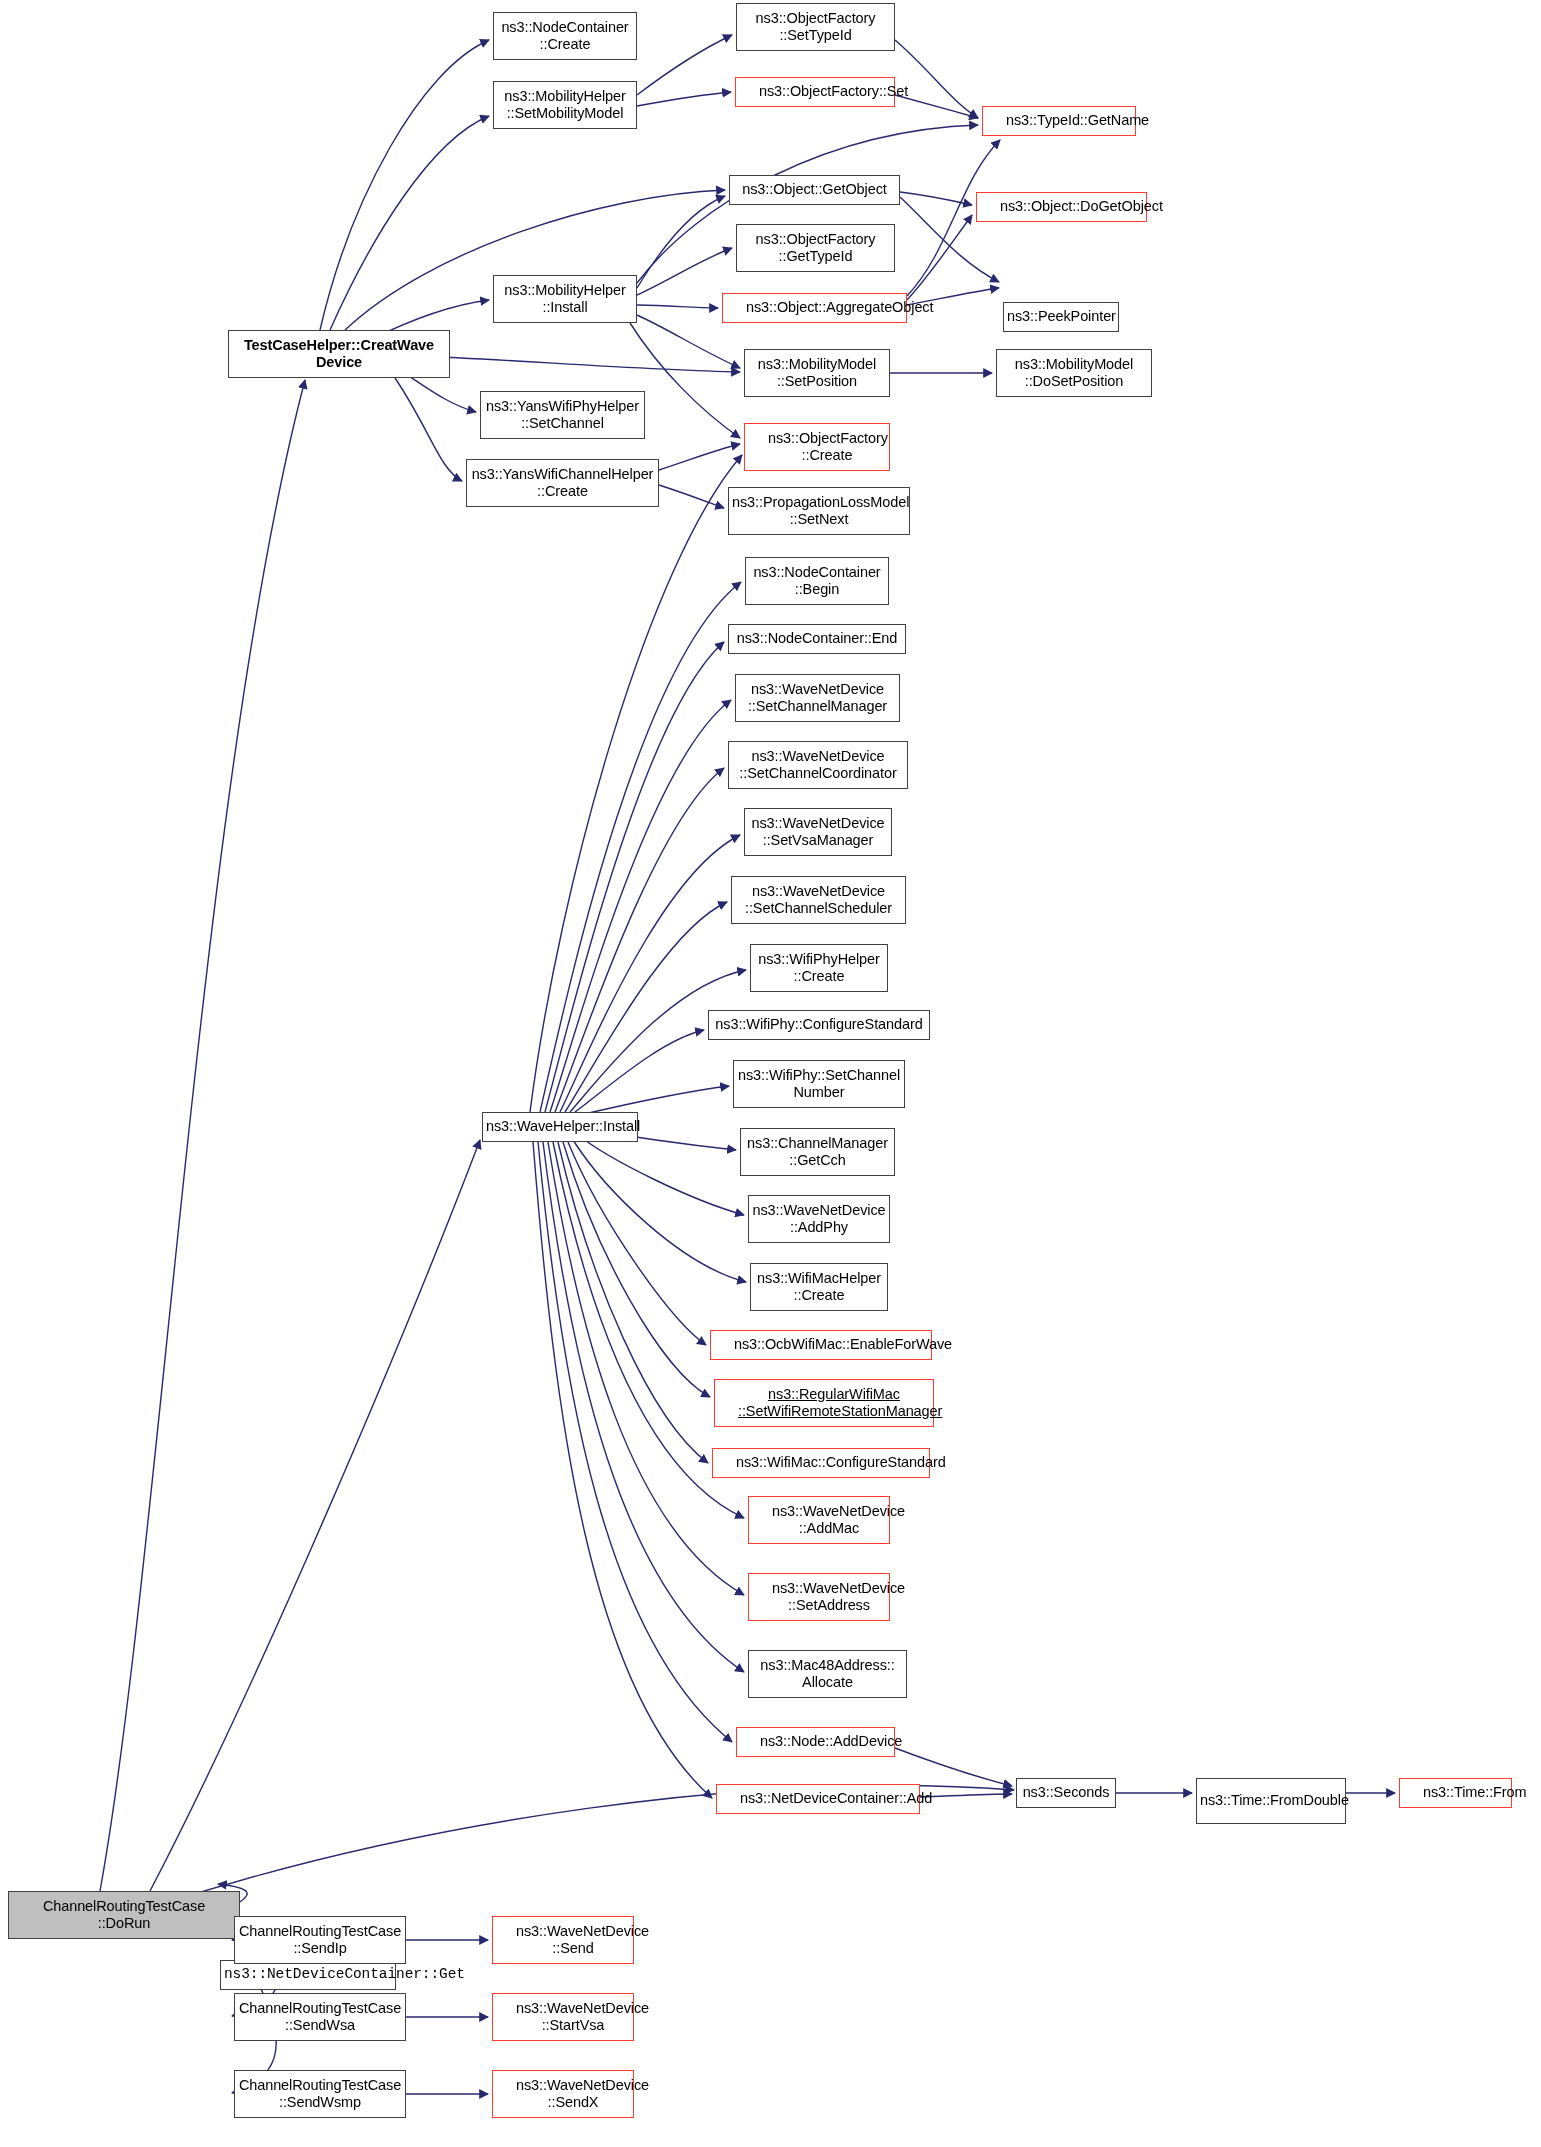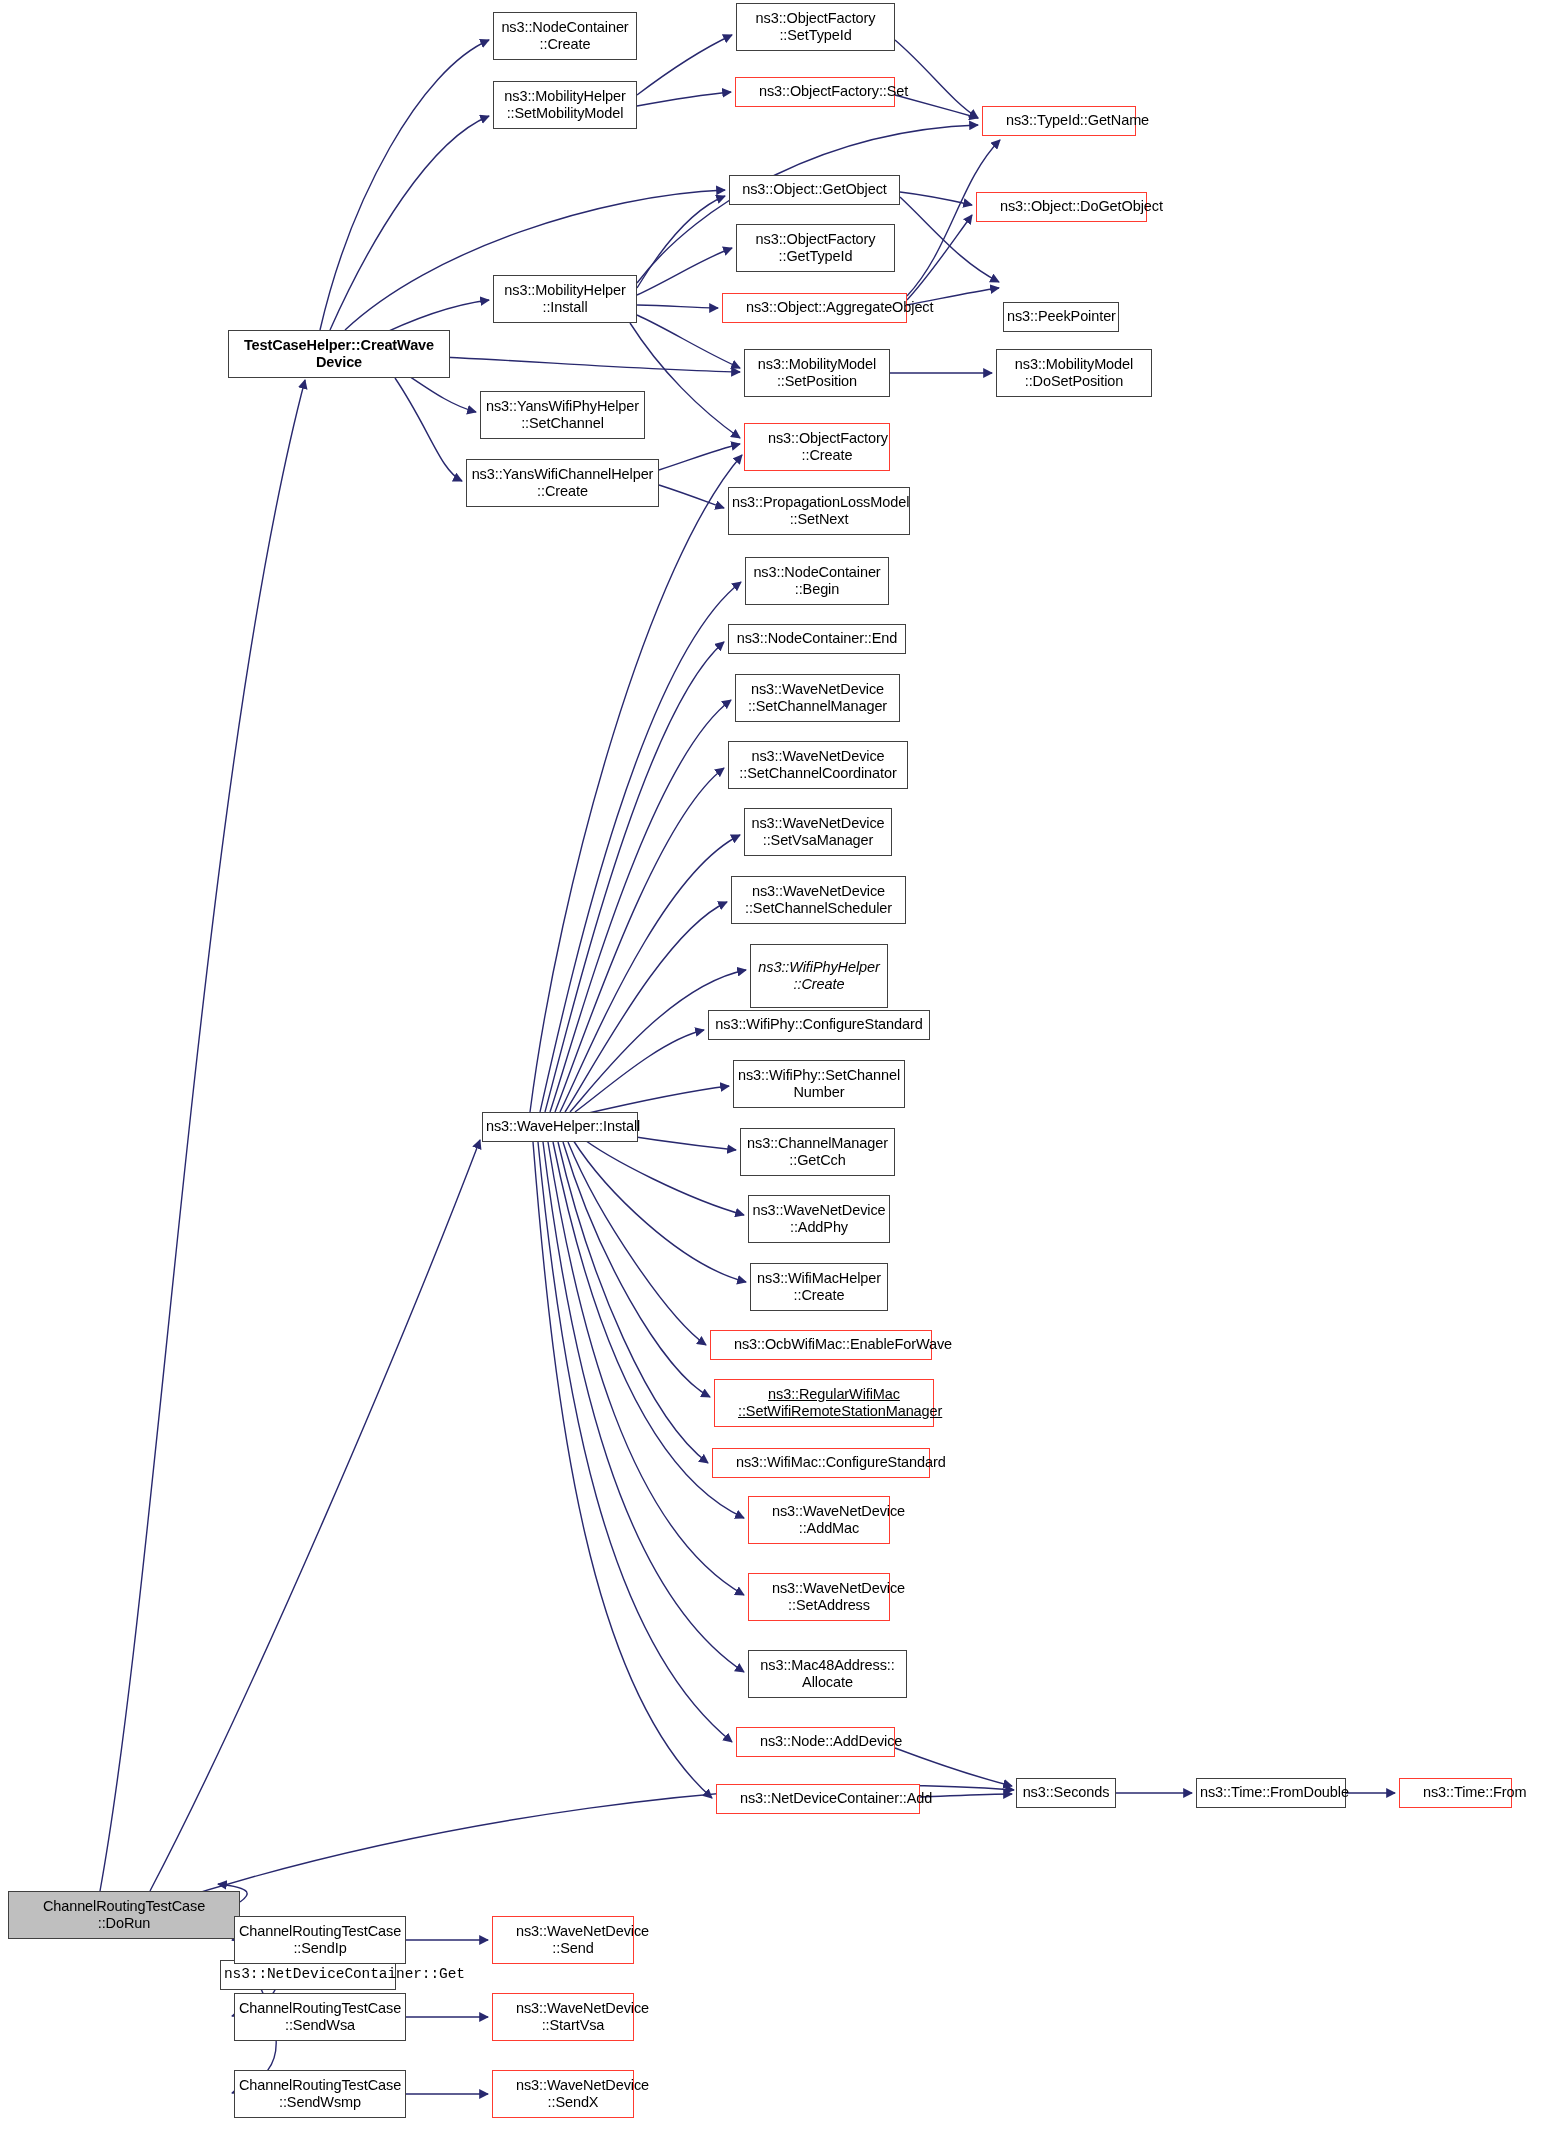--- a/index.html
+++ b/index.html
@@ -166,21 +166,21 @@
 ::Begin</span></div>
       <div class="node" style="left: 728px; top: 624px; width: 178px; height: 30px;"><span class="lbl">ns3::NodeContainer::End</span></div>
       <div class="node" style="left: 735px; top: 674px; width: 165px; height: 48px;"><span class="lbl">ns3::WaveNetDevice
 ::SetChannelManager</span></div>
       <div class="node" style="left: 728px; top: 741px; width: 180px; height: 48px;"><span class="lbl">ns3::WaveNetDevice
 ::SetChannelCoordinator</span></div>
       <div class="node" style="left: 744px; top: 808px; width: 148px; height: 48px;"><span class="lbl">ns3::WaveNetDevice
 ::SetVsaManager</span></div>
       <div class="node" style="left: 731px; top: 876px; width: 175px; height: 48px;"><span class="lbl">ns3::WaveNetDevice
 ::SetChannelScheduler</span></div>
-      <div class="node" style="left: 750px; top: 944px; width: 138px; height: 64px; font-style: italic;"><span class="lbl">ns3::WifiPhyHelper
+      <div class="node" style="left: 750px; top: 944px; width: 138px; height: 48px;"><span class="lbl">ns3::WifiPhyHelper
 ::Create</span></div>
       <div class="node" style="left: 708px; top: 1010px; width: 222px; height: 30px;"><span class="lbl">ns3::WifiPhy::ConfigureStandard</span></div>
       <div class="node" style="left: 733px; top: 1060px; width: 172px; height: 48px;"><span class="lbl">ns3::WifiPhy::SetChannel
 Number</span></div>
       <div class="node" style="left: 740px; top: 1128px; width: 155px; height: 48px;"><span class="lbl">ns3::ChannelManager
 ::GetCch</span></div>
       <div class="node" style="left: 748px; top: 1195px; width: 142px; height: 48px;"><span class="lbl">ns3::WaveNetDevice
 ::AddPhy</span></div>
       <div class="node" style="left: 750px; top: 1263px; width: 138px; height: 48px;"><span class="lbl">ns3::WifiMacHelper
 ::Create</span></div>
@@ -190,21 +190,21 @@
       <div class="node red" style="left: 712px; top: 1448px; width: 218px; height: 30px;"><span class="lbl">ns3::WifiMac::ConfigureStandard</span></div>
       <div class="node red" style="left: 748px; top: 1496px; width: 142px; height: 48px;"><span class="lbl">ns3::WaveNetDevice
 ::AddMac</span></div>
       <div class="node red" style="left: 748px; top: 1573px; width: 142px; height: 48px;"><span class="lbl">ns3::WaveNetDevice
 ::SetAddress</span></div>
       <div class="node" style="left: 748px; top: 1650px; width: 159px; height: 48px;"><span class="lbl">ns3::Mac48Address::
 Allocate</span></div>
       <div class="node red" style="left: 736px; top: 1727px; width: 159px; height: 30px;"><span class="lbl">ns3::Node::AddDevice</span></div>
       <div class="node red" style="left: 716px; top: 1784px; width: 204px; height: 30px;"><span class="lbl">ns3::NetDeviceContainer::Add</span></div>
       <div class="node" style="left: 1016px; top: 1778px; width: 100px; height: 30px;"><span class="lbl">ns3::Seconds</span></div>
-      <div class="node" style="left: 1196px; top: 1778px; width: 150px; height: 30px; text-align: center;"><span class="lbl">ns3::Time::FromDouble</span></div>
+      <div class="node" style="left: 1196px; top: 1778px; width: 150px; height: 46px; text-align: center;"><span class="lbl">ns3::Time::FromDouble</span></div>
       <div class="node red" style="left: 1399px; top: 1778px; width: 113px; height: 30px;"><span class="lbl">ns3::Time::From</span></div>
       <div class="node" style="left: 220px; top: 1960px; width: 176px; height: 30px; font-family: Liberation Mono, monospace;"><span class="lbl">ns3::NetDeviceContainer::Get</span></div>
       <div class="node" style="left: 234px; top: 1916px; width: 172px; height: 48px;"><span class="lbl">ChannelRoutingTestCase
 ::SendIp</span></div>
       <div class="node" style="left: 234px; top: 1993px; width: 172px; height: 48px;"><span class="lbl">ChannelRoutingTestCase
 ::SendWsa</span></div>
       <div class="node" style="left: 234px; top: 2070px; width: 172px; height: 48px;"><span class="lbl">ChannelRoutingTestCase
 ::SendWsmp</span></div>
       <div class="node red" style="left: 492px; top: 1916px; width: 142px; height: 48px;"><span class="lbl">ns3::WaveNetDevice
 ::Send</span></div>

